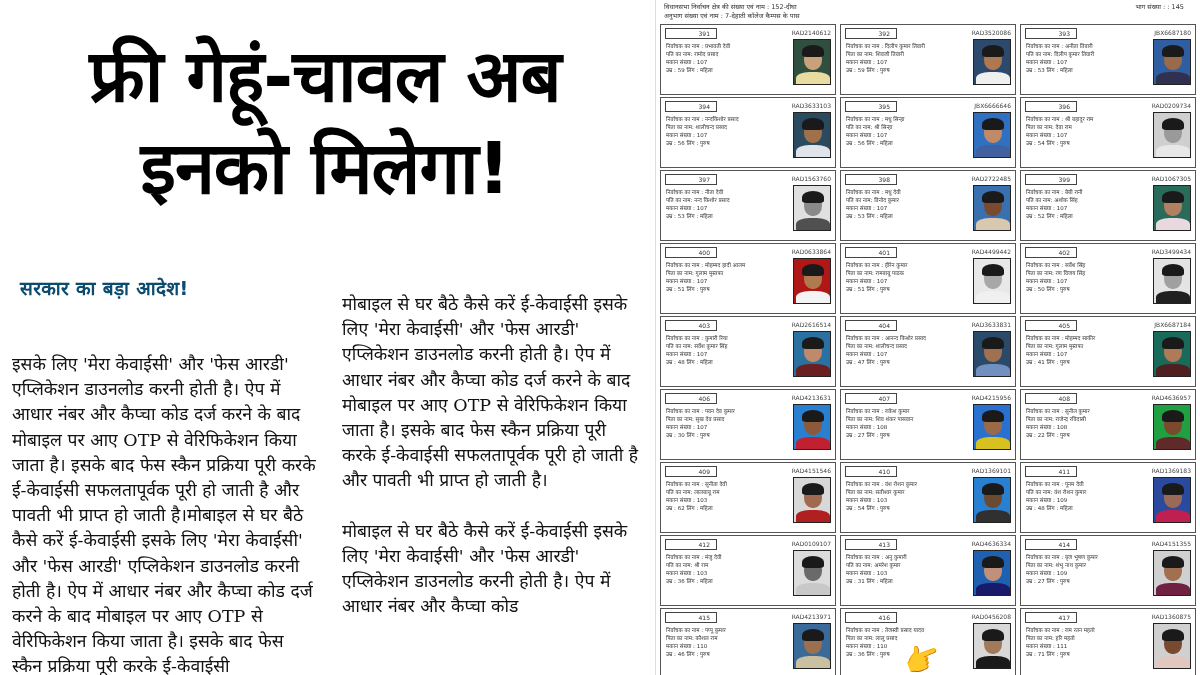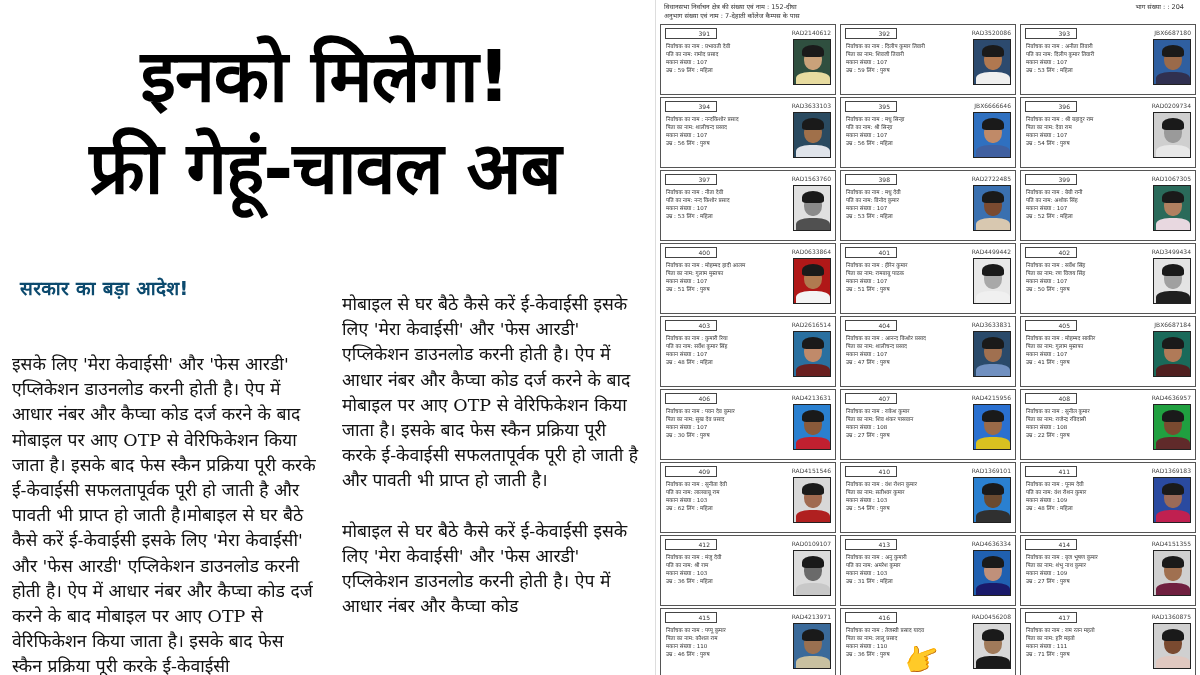--- a/index.html
+++ b/index.html
@@ -55,36 +55,36 @@
 
     .hand {
       position: absolute; left: 248px; top: 645px; font-size: 30px; line-height: 30px; transform: rotate(-20deg);
     }
   </style>
 </head>
 <body>
 
 <div class="left">
   <div class="headline">
+    <div>फ्री गेहूं-चावल अब</div>
     <div>इनको मिलेगा!</div>
-    <div>फ्री गेहूं-चावल अब</div>
   </div>
   <div class="subhead">सरकार का बड़ा आदेश!</div>
   <div class="col1">इसके लिए 'मेरा केवाईसी' और 'फेस आरडी' एप्लिकेशन डाउनलोड करनी होती है। ऐप में आधार नंबर और कैप्चा कोड दर्ज करने के बाद मोबाइल पर आए OTP से वेरिफिकेशन किया जाता है। इसके बाद फेस स्कैन प्रक्रिया पूरी करके ई-केवाईसी सफलतापूर्वक पूरी हो जाती है और पावती भी प्राप्त हो जाती है।मोबाइल से घर बैठे कैसे करें ई-केवाईसी इसके लिए 'मेरा केवाईसी' और 'फेस आरडी' एप्लिकेशन डाउनलोड करनी होती है। ऐप में आधार नंबर और कैप्चा कोड दर्ज करने के बाद मोबाइल पर आए OTP से वेरिफिकेशन किया जाता है। इसके बाद फेस स्कैन प्रक्रिया पूरी करके ई-केवाईसी</div>
   <div class="col2">
     <p>मोबाइल से घर बैठे कैसे करें ई-केवाईसी इसके लिए 'मेरा केवाईसी' और 'फेस आरडी' एप्लिकेशन डाउनलोड करनी होती है। ऐप में आधार नंबर और कैप्चा कोड दर्ज करने के बाद मोबाइल पर आए OTP से वेरिफिकेशन किया जाता है। इसके बाद फेस स्कैन प्रक्रिया पूरी करके ई-केवाईसी सफलतापूर्वक पूरी हो जाती है और पावती भी प्राप्त हो जाती है।</p>
     <p>मोबाइल से घर बैठे कैसे करें ई-केवाईसी इसके लिए 'मेरा केवाईसी' और 'फेस आरडी' एप्लिकेशन डाउनलोड करनी होती है। ऐप में आधार नंबर और कैप्चा कोड</p>
   </div>
 </div>
 
 <div class="right">
   <div class="doc-header">
     <div>विधानसभा निर्वाचन क्षेत्र की संख्या एवं नाम : 152-दीघा</div>
     <div>अनुभाग संख्या एवं नाम : 7-देहाती कॉलेज कैम्पस के पास</div>
-    <div class="pg">भाग संख्या : : 204</div>
+    <div class="pg">भाग संख्या : : 145</div>
   </div>
   <div class="grid" id="grid">
       <div class="card">
         <div class="serial">391</div>
         <div class="epic">RAD2140612</div>
         <div class="info">
           <div>निर्वाचक का नाम : प्रभावती देवी</div>
           <div>पति का नाम: रामोद प्रसाद</div>
           <div>मकान संख्या : 107</div>
           <div>उम्र : 59 लिंग : महिला</div>

